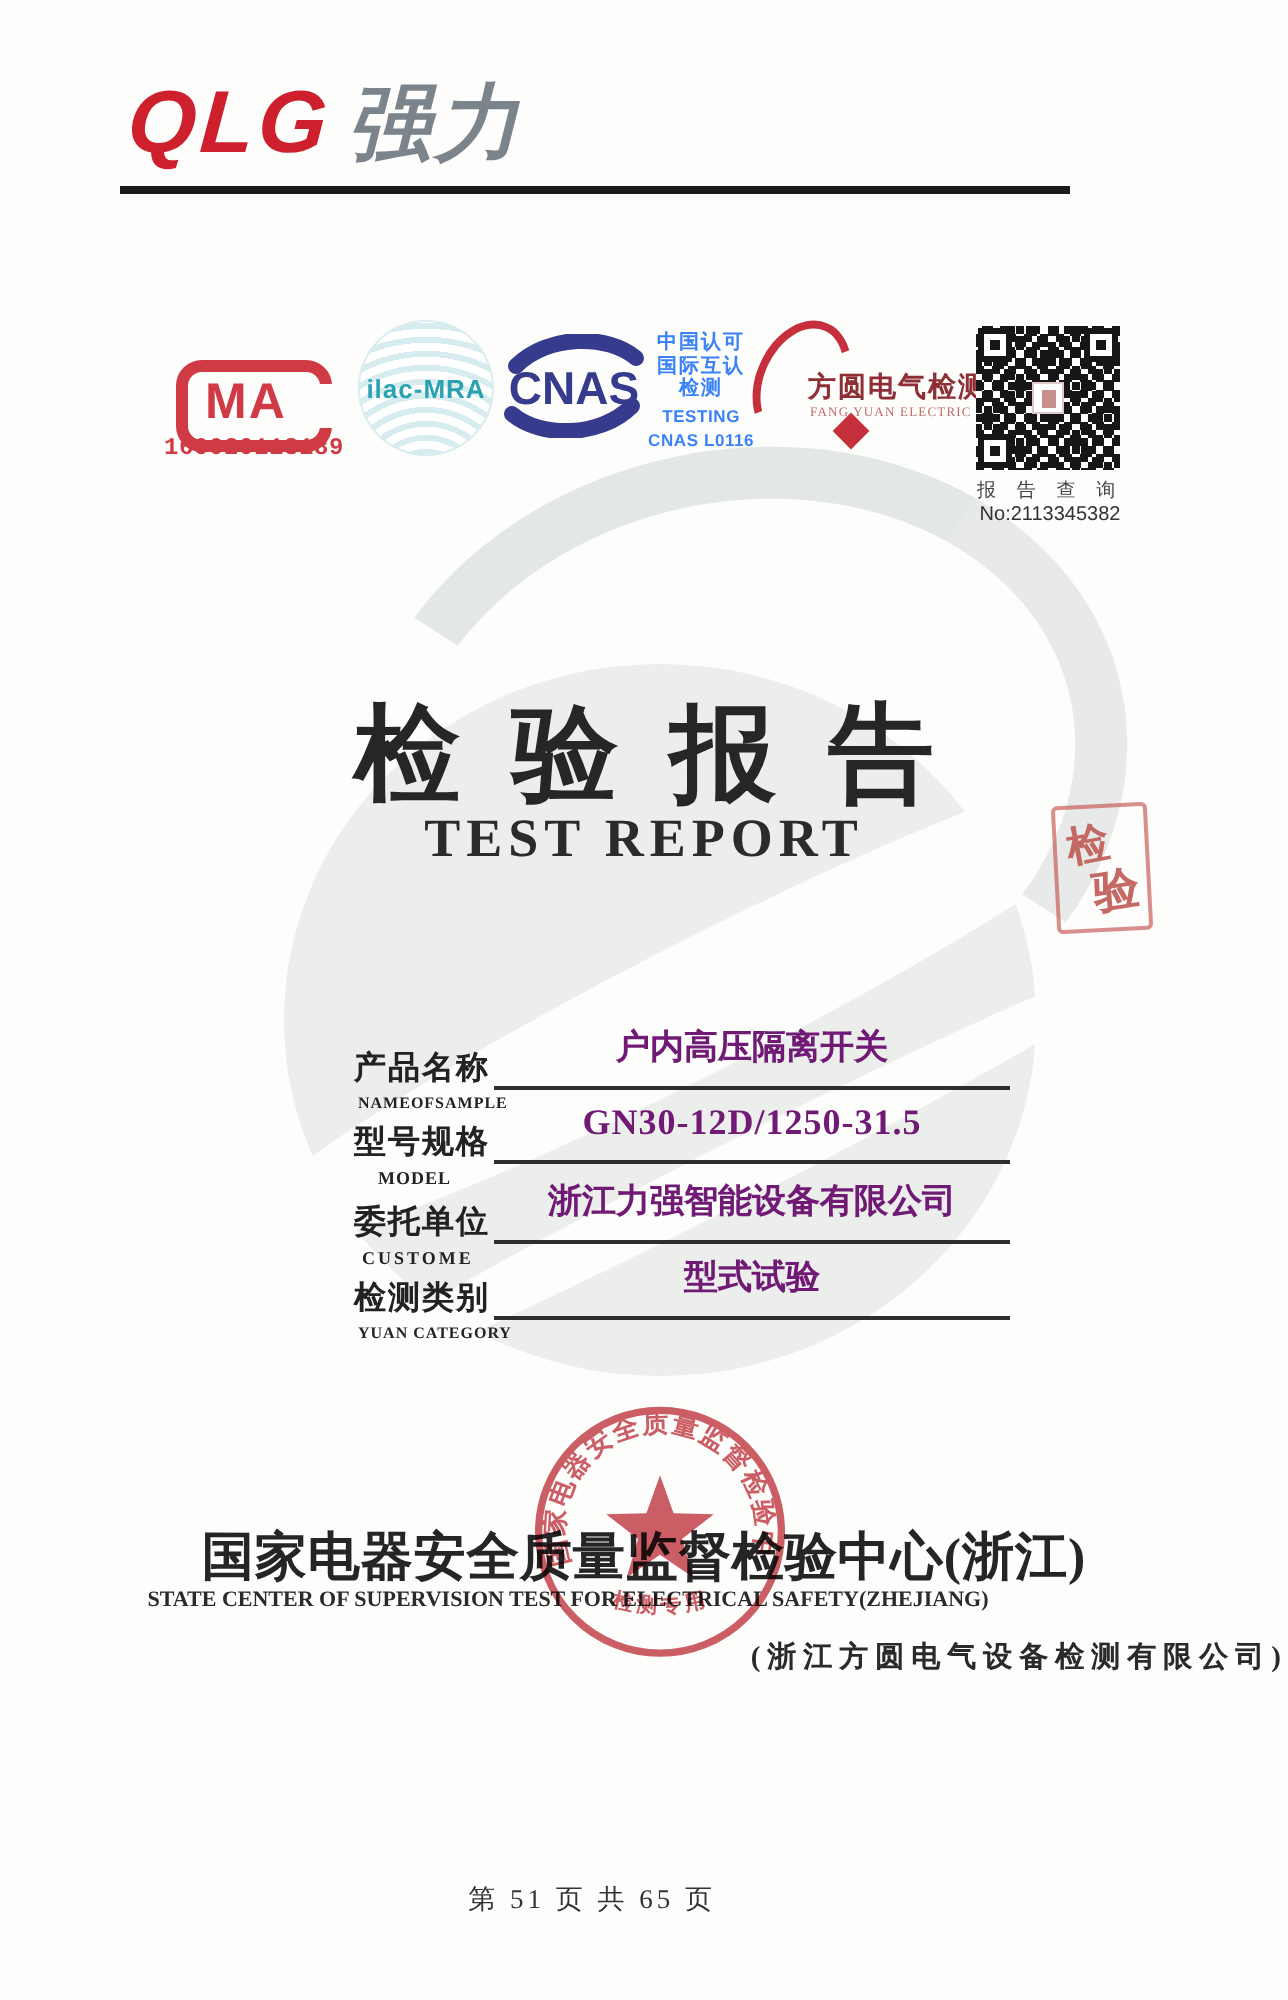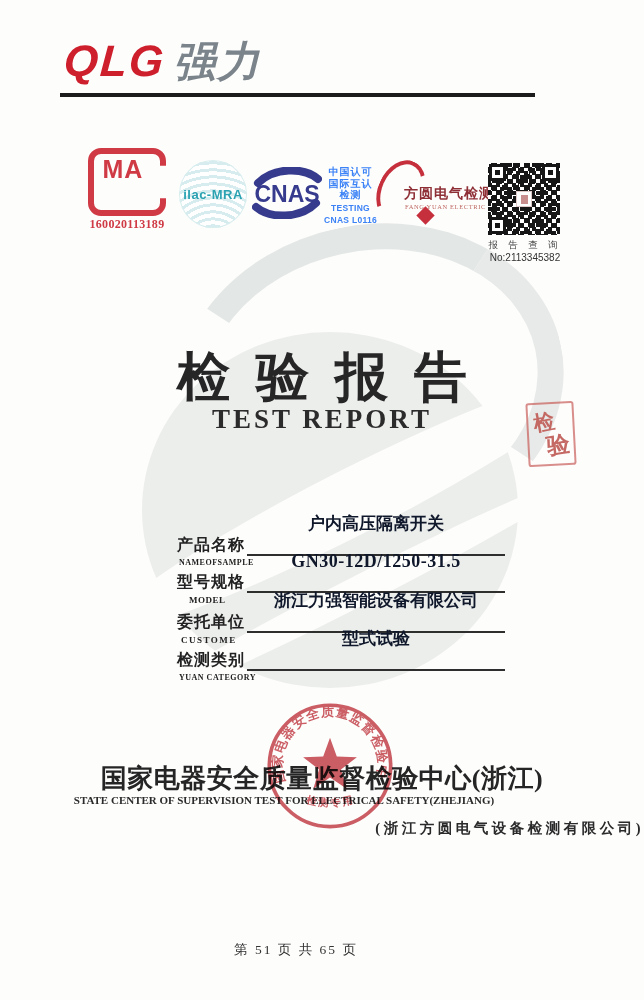--- a/index.html
+++ b/index.html
@@ -7,26 +7,26 @@
   body { font-family:"Liberation Serif", serif; }
   .page { position:relative; width:644px; height:1000px; background:#fdfdfc; overflow:hidden; margin:0 auto; }
 
   
   .brand { position:absolute; left:64px; top:34px; display:flex; align-items:baseline; font-family:"Liberation Sans",sans-serif; }
   .brand-qlg { font-size:44px; font-weight:900; font-style:italic; color:#ce1f2c; letter-spacing:2px; transform:skewX(-4deg); }
   .brand-cn { font-size:42px; font-weight:800; font-style:italic; color:#7b848b; margin-left:8px; letter-spacing:2px; }
   .top-rule { position:absolute; left:60px; top:93px; width:475px; height:4px; background:#1c1c1c; }
 
   
-  .cma-mark { position:absolute; left:88px; top:148px; width:78px; height:68px; }
+  .cma-mark { position:absolute; left:88px; top:180px; width:78px; height:46px; }
   .cma-c { position:absolute; inset:0; border:6px solid #cf3a44; border-radius:13px;
            clip-path:polygon(0 0,100% 0,100% 26%,80% 26%,80% 74%,100% 74%,100% 100%,0 100%); }
   .cma-ma { position:absolute; left:0; right:8px; top:7px; text-align:center; font-family:"Liberation Sans",sans-serif;
             font-size:25px; font-weight:900; color:#cf3a44; letter-spacing:1px; }
-  .cma-number { position:absolute; left:82px; top:217px; width:90px; text-align:center; font-family:Liberation Serif, serif;
+  .cma-number { position:absolute; left:82px; top:217px; width:90px; text-align:center; font-family:Liberation Mono, monospace;
             font-size:12px; font-weight:800; color:#cf3a44; letter-spacing:.3px; }
 
   .ilac-mark { position:absolute; left:179px; top:160px; width:68px; height:68px; border-radius:50%;
             background:repeating-radial-gradient(circle at 50% 130%, #d6ecee 0 3px, #ffffff 3px 7px);
             box-shadow:inset 0 0 0 1px #d8edee; display:flex; align-items:center; justify-content:center; }
   .ilac-label { font-family:"Liberation Sans",sans-serif; font-size:13px; font-weight:800; color:#2ba2b2; letter-spacing:.5px; }
 
   .cnas-mark { position:absolute; left:252px; top:167px; width:70px; height:52px; }
   .cnas-label { position:absolute; left:0; top:14px; width:70px; text-align:center; font-family:"Liberation Sans",sans-serif;
             font-size:23px; font-weight:900; color:#363b8d; letter-spacing:0; }
@@ -70,21 +70,21 @@
   .side-stamp { position:absolute; left:527px; top:402px; width:48px; height:64px; border:2.5px solid rgba(199,90,85,.75);
         border-radius:3px; transform:rotate(-3deg); color:#c05a55; opacity:.9; }
   .side-stamp .s1 { position:absolute; left:5px; top:4px; font-size:21px; font-weight:700; transform:rotate(-8deg); }
   .side-stamp .s2 { position:absolute; right:4px; top:26px; font-size:23px; font-weight:700; transform:rotate(-6deg); }
 
   
   .field-row { position:absolute; left:177px; width:328px; }
   .row-main { display:flex; align-items:flex-end; }
   .cn-label { font-size:16px; font-weight:600; color:#222; white-space:nowrap; letter-spacing:1px; }
   .value-line { flex:1; border-bottom:2px solid #2e2e2e; text-align:center; font-size:17px; font-weight:600;
-        color:#0f172a; padding-bottom:19px; margin-left:2px; white-space:nowrap; }
+        color:#701a75; padding-bottom:8px; margin-left:2px; white-space:nowrap; }
   .en-sub { display:block; font-size:8px; font-weight:700; color:#222; margin-top:2px; margin-left:2px; letter-spacing:.5px; }
   .row-0 { top:512px; } .row-1 { top:551px; } .row-2 { top:589px; } .row-3 { top:627px; }
   .row-2 .en-sub { font-size:9px; letter-spacing:1.5px; margin-left:4px; }
   .row-1 .en-sub { font-size:9px; margin-left:12px; }
   .value-model { font-family:"Liberation Serif",serif; font-size:18px; letter-spacing:.5px; }
 
   
   .issuer-cn { position:absolute; left:0; top:761px; width:644px; text-align:center; font-size:26px; font-weight:700;
         color:#252525; letter-spacing:.5px; }
   .issuer-en { position:absolute; left:0; top:794px; width:568px; text-align:center; font-family:"Liberation Serif",serif;

